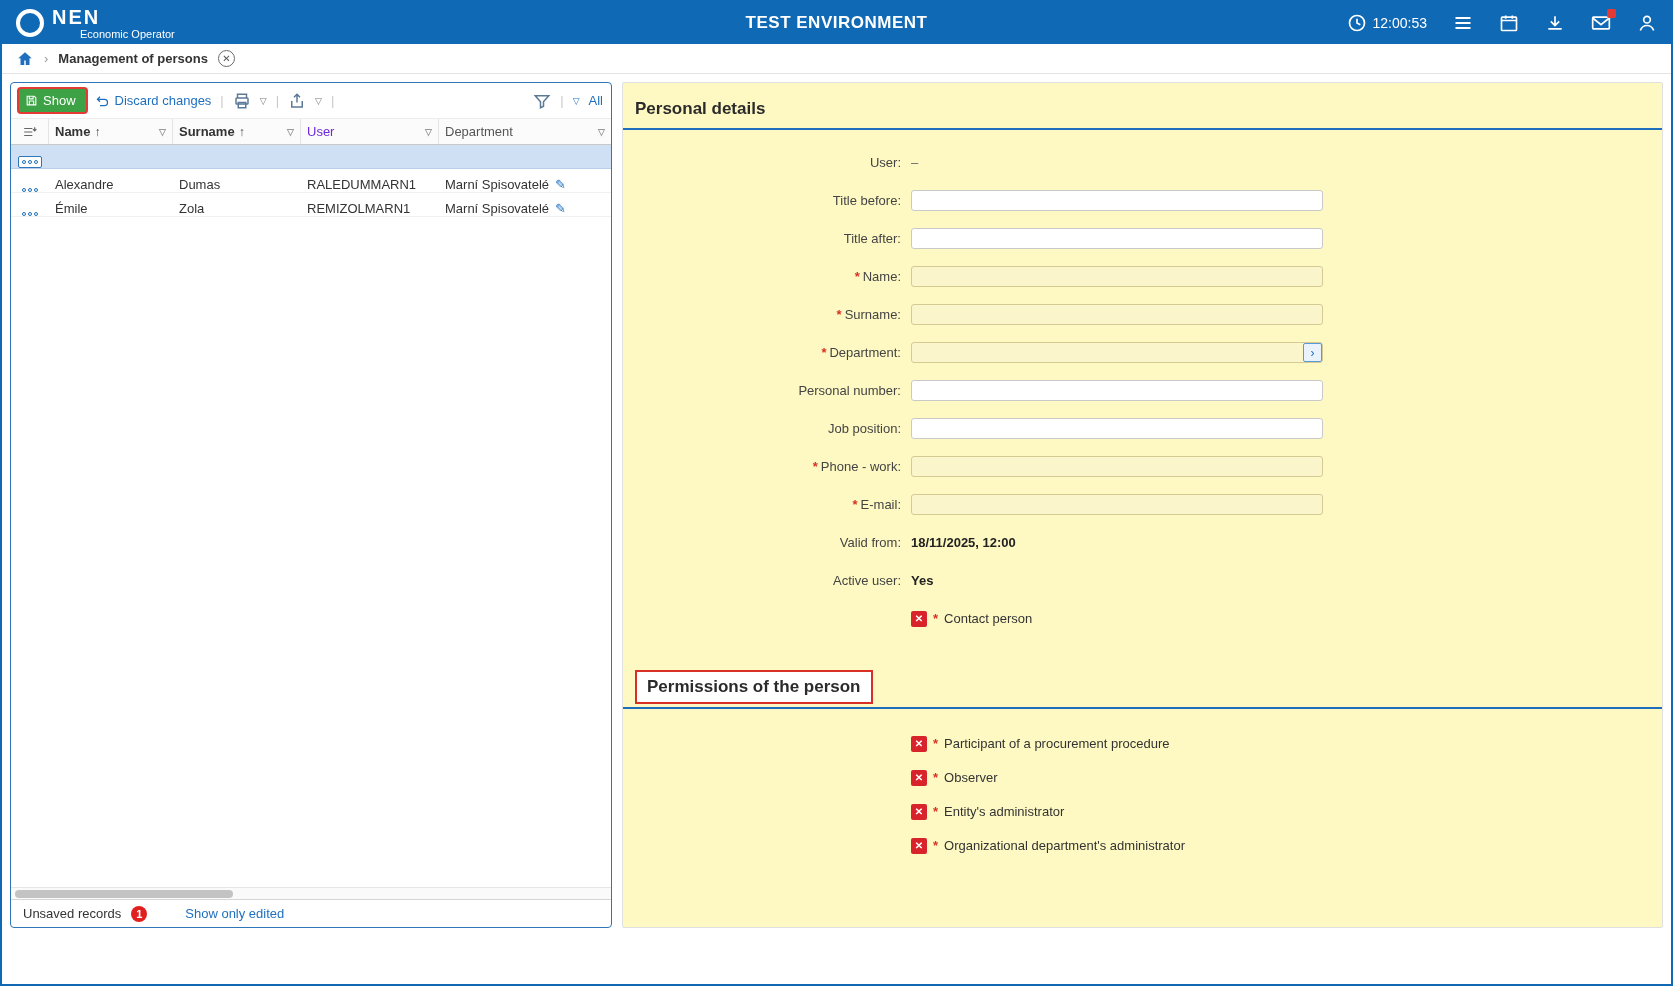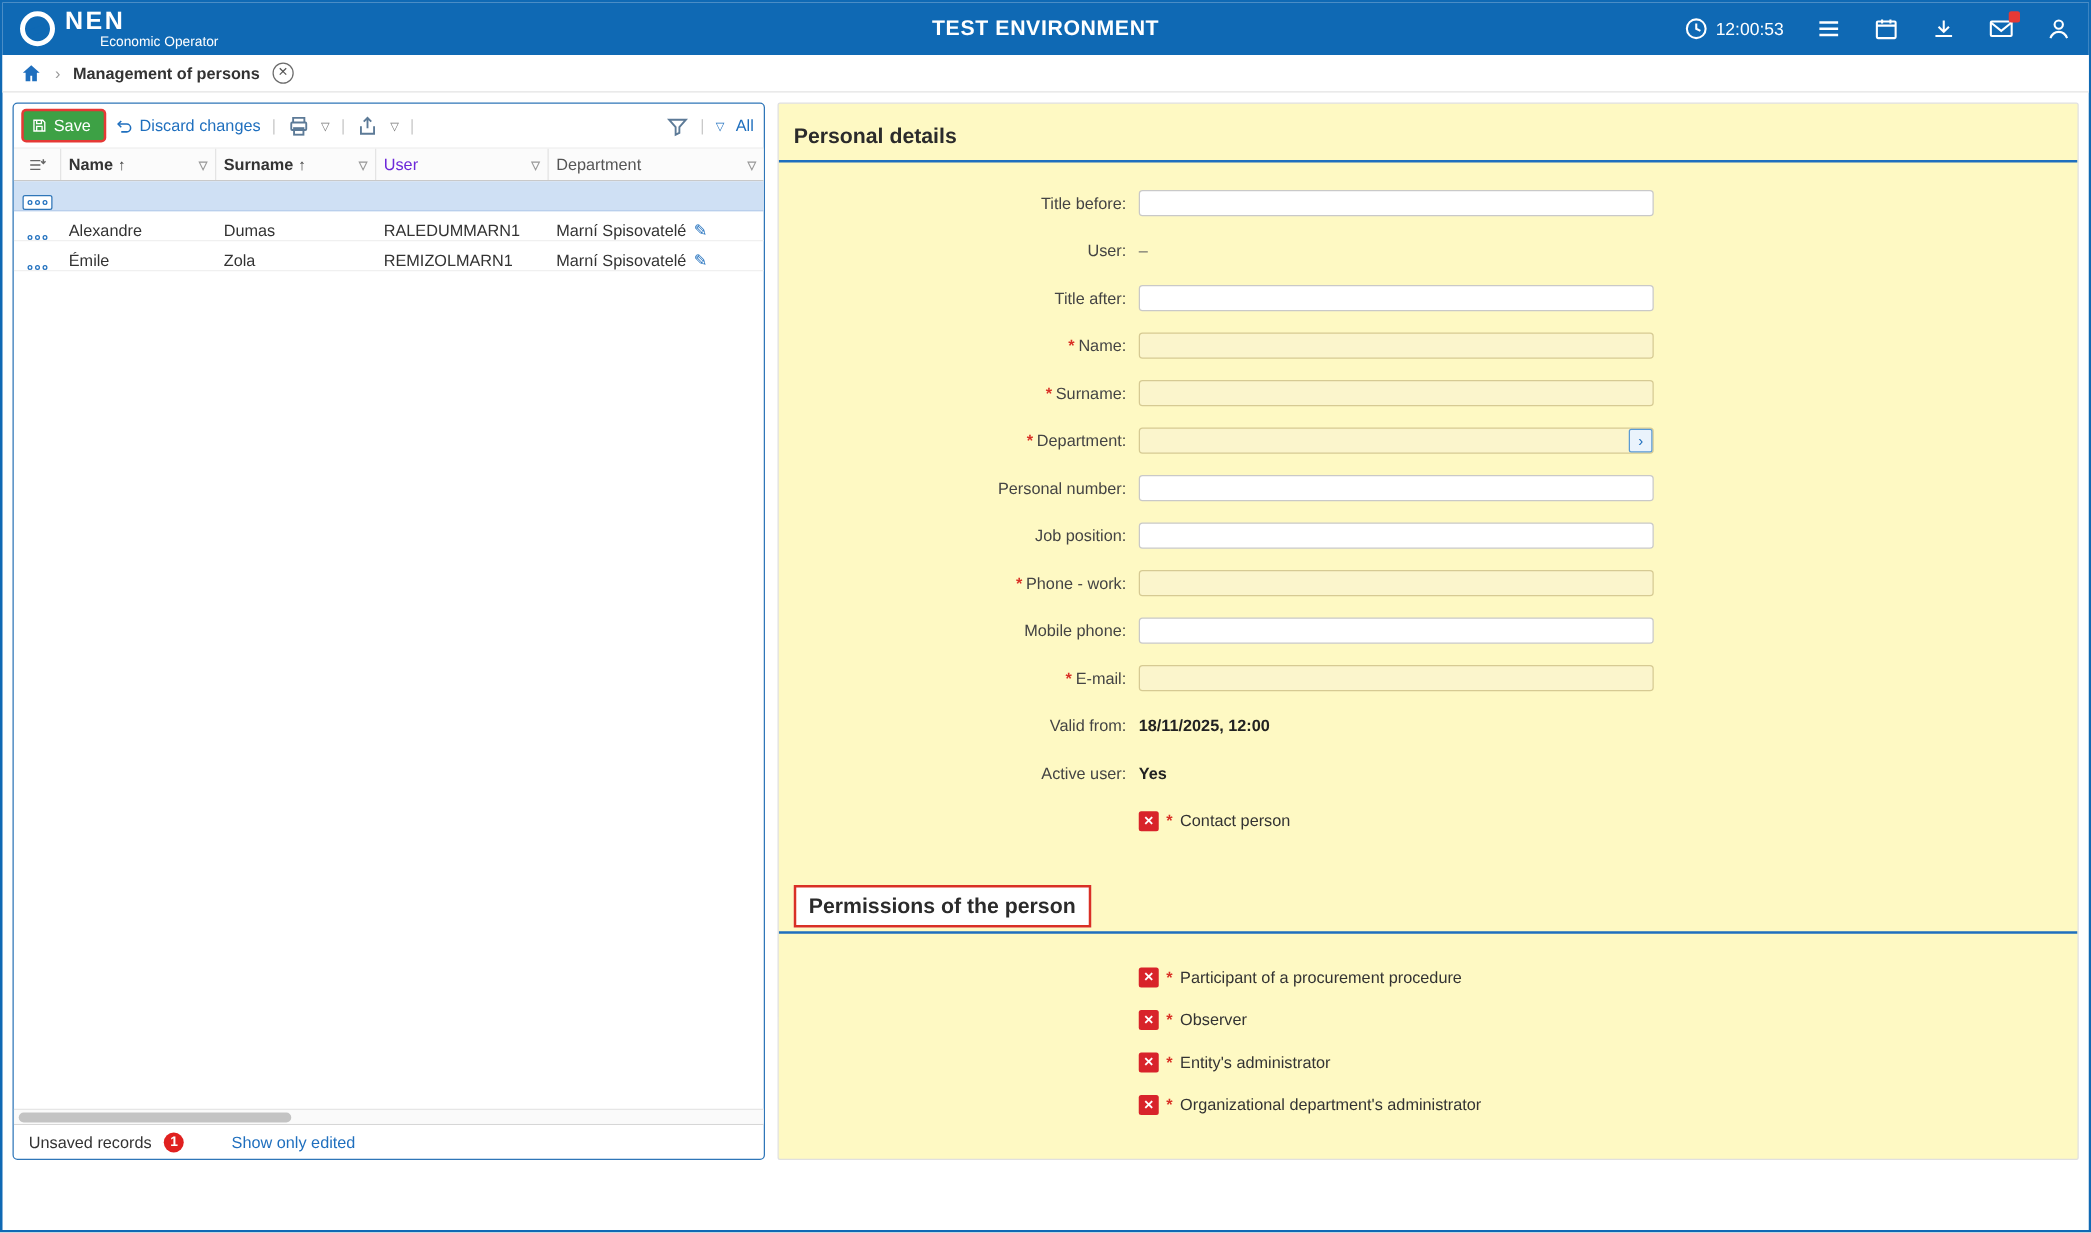--- a/index.html
+++ b/index.html
@@ -168,21 +168,21 @@
     <div class="left-panel">
 
       <div class="toolbar">
         <button class="btn-save">
           <span class="icon" style="width:13px;height:13px;">
             <svg viewBox="0 0 24 24" fill="none" stroke="#fff" stroke-width="2">
                 <path d="M4 4h13l3 3v13H4z"></path>
                 <path d="M8 4v5h7V4M8 20v-7h8v7"></path>
               </svg>
           </span>
-          <span>Save</span>
+          <span>Show</span>
         </button>
         <button class="link">
           <span class="icon" style="width:15px;height:15px;">
             <svg viewBox="0 0 24 24" fill="none" stroke="#1f6fbe" stroke-width="2">
                 <path d="M4 10h11a5 5 0 0 1 0 10H8"></path>
                 <path d="M8 6l-4 4 4 4"></path>
               </svg>
           </span>
           <span>Discard changes</span>
         </button>
@@ -306,30 +306,30 @@
     <div class="right-panel">
 
       <div class="section-head">
         <span class="section-title">Personal details</span>
       </div>
 
       <div class="form-area">
 
         <div class="frow">
           <div class="flabel">
+              <span>User:</span>
+            </div>
+          <div class="fctrl"><span class="fval dash">–</span></div>
+        </div>
+
+        <div class="frow">
+          <div class="flabel">
               <span>Title before:</span>
             </div>
           <div class="fctrl"><input class="tinput" value="" style=""></div>
-        </div>
-
-        <div class="frow">
-          <div class="flabel">
-              <span>User:</span>
-            </div>
-          <div class="fctrl"><span class="fval dash">–</span></div>
         </div>
 
         <div class="frow">
           <div class="flabel">
               <span>Title after:</span>
             </div>
           <div class="fctrl"><input class="tinput" value="" style=""></div>
         </div>
 
         <div class="frow">
@@ -374,26 +374,20 @@
         </div>
 
         <div class="frow">
           <div class="flabel">
               <span class="req">*</span>
               <span>Phone - work:</span>
             </div>
           <div class="fctrl"><input class="tinput required" value="" style=""></div>
         </div>
 
-        <div class="frow">
-          <div class="flabel">
-              <span>Mobile phone:</span>
-            </div>
-          <div class="fctrl"><input class="tinput" value="" style=""></div>
-        </div>
 
         <div class="frow">
           <div class="flabel">
               <span class="req">*</span>
               <span>E-mail:</span>
             </div>
           <div class="fctrl"><input class="tinput required" value="" style=""></div>
         </div>
 
         <div class="frow">

